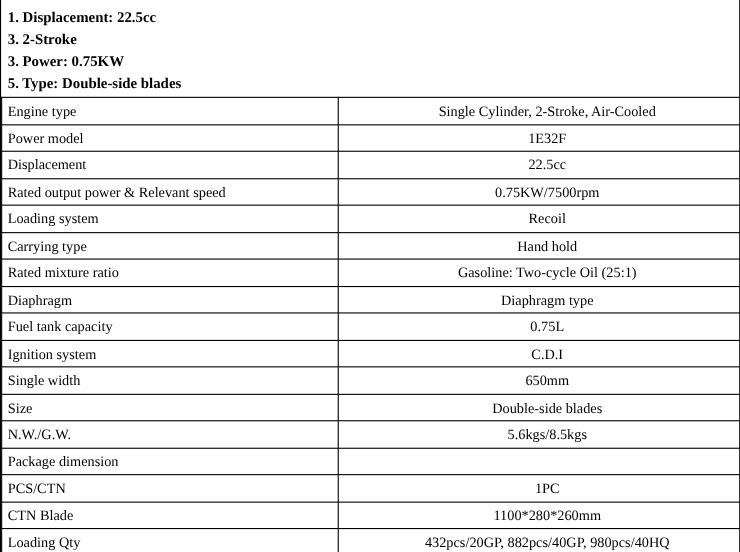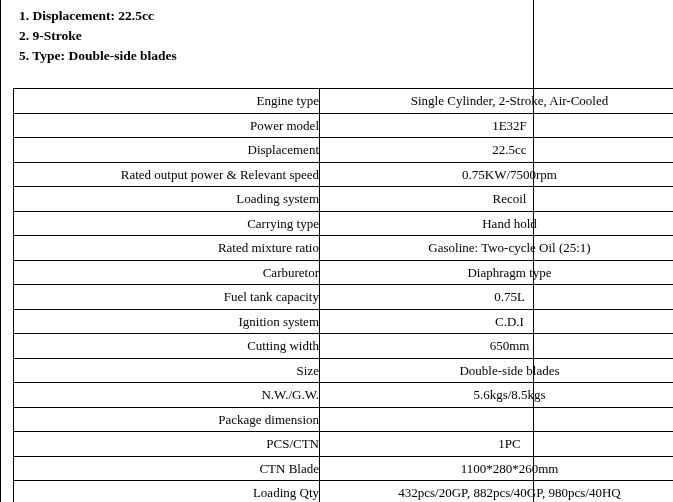--- a/index.html
+++ b/index.html
@@ -9,27 +9,26 @@
   }
   body {
     width: 673px;
     height: 502px;
     font-family: "Liberation Serif", serif;
     color: #000000;
     overflow: hidden;
   }
   .page {
     position: relative;
-    width: 534px;
+    width: 673px;
     height: 502px;
     box-sizing: border-box;
     border: 1px solid #000000;
     border-top: none;
     border-bottom: none;
-    padding-left: 12px;
   }
   .highlights {
     padding: 6px 0 4px 6px;
     box-sizing: border-box;
     height: 88px;
   }
   .highlight-line {
     font-size: 13.5px;
     font-weight: bold;
     line-height: 20px;
@@ -45,39 +44,40 @@
     border: 1px solid #000000;
     height: 23.5px;
     padding: 0 0 0 5px;
     line-height: 23.5px;
     vertical-align: middle;
     white-space: nowrap;
     overflow: hidden;
   }
   table.spec td.label {
     width: 300px;
-    text-align: right;
+    text-align: left;
   }
   table.spec td.value {
     width: 371px;
     text-align: center;
     padding: 0 4px;
   }
   .top-border {
     border-top: 1px solid #000000;
   }
 </style>
 </head>
 <body>
 
 <div class="page">
 
   <div class="highlights">
     <div class="highlight-line">1. Displacement: 22.5cc</div>
-    <div class="highlight-line">2. 9-Stroke</div>
+    <div class="highlight-line">3. 2-Stroke</div>
+    <div class="highlight-line">3. Power: 0.75KW</div>
     <div class="highlight-line">5. Type: Double-side blades</div>
   </div>
 
   <table class="spec">
     <tbody>
       <tr>
         <td class="label top-border">Engine type</td>
         <td class="value top-border">Single Cylinder, 2-Stroke, Air-Cooled</td>
       </tr>
       <tr>
@@ -98,33 +98,33 @@
       </tr>
       <tr>
         <td class="label">Carrying type</td>
         <td class="value">Hand hold</td>
       </tr>
       <tr>
         <td class="label">Rated mixture ratio</td>
         <td class="value">Gasoline: Two-cycle Oil (25:1)</td>
       </tr>
       <tr>
-        <td class="label">Carburetor</td>
+        <td class="label">Diaphragm</td>
         <td class="value">Diaphragm type</td>
       </tr>
       <tr>
         <td class="label">Fuel tank capacity</td>
         <td class="value">0.75L</td>
       </tr>
       <tr>
         <td class="label">Ignition system</td>
         <td class="value">C.D.I</td>
       </tr>
       <tr>
-        <td class="label">Cutting width</td>
+        <td class="label">Single width</td>
         <td class="value">650mm</td>
       </tr>
       <tr>
         <td class="label">Size</td>
         <td class="value">Double-side blades</td>
       </tr>
       <tr>
         <td class="label">N.W./G.W.</td>
         <td class="value">5.6kgs/8.5kgs</td>
       </tr>

